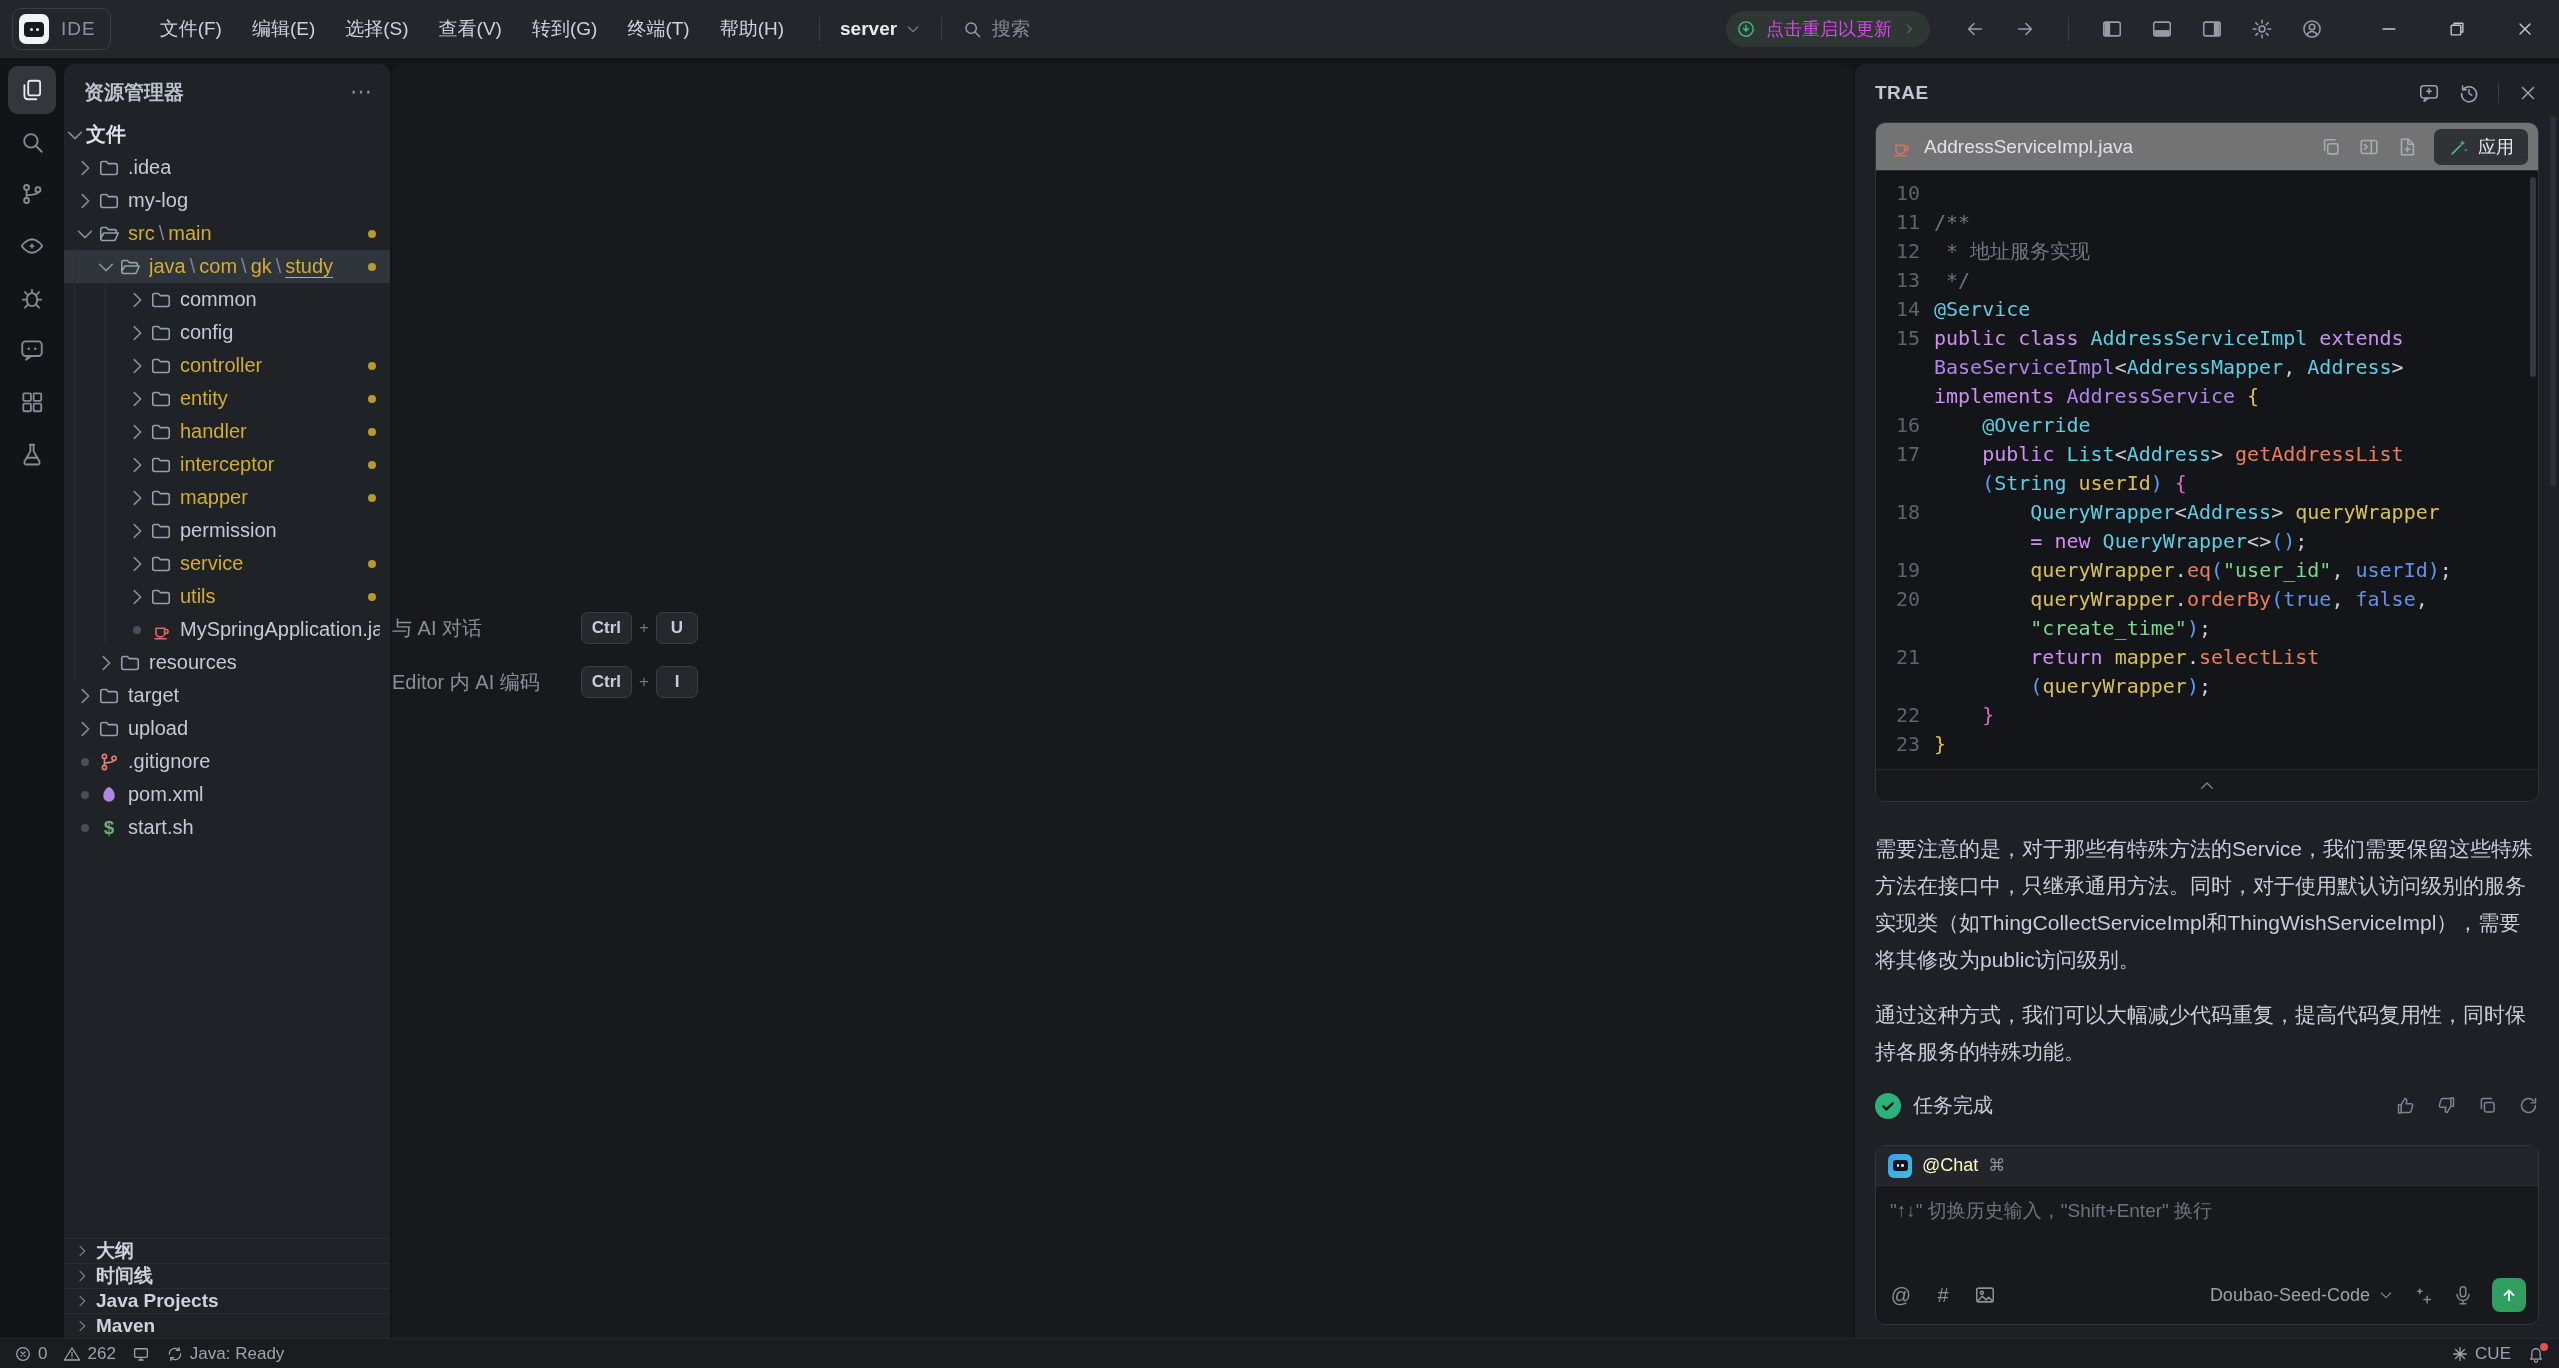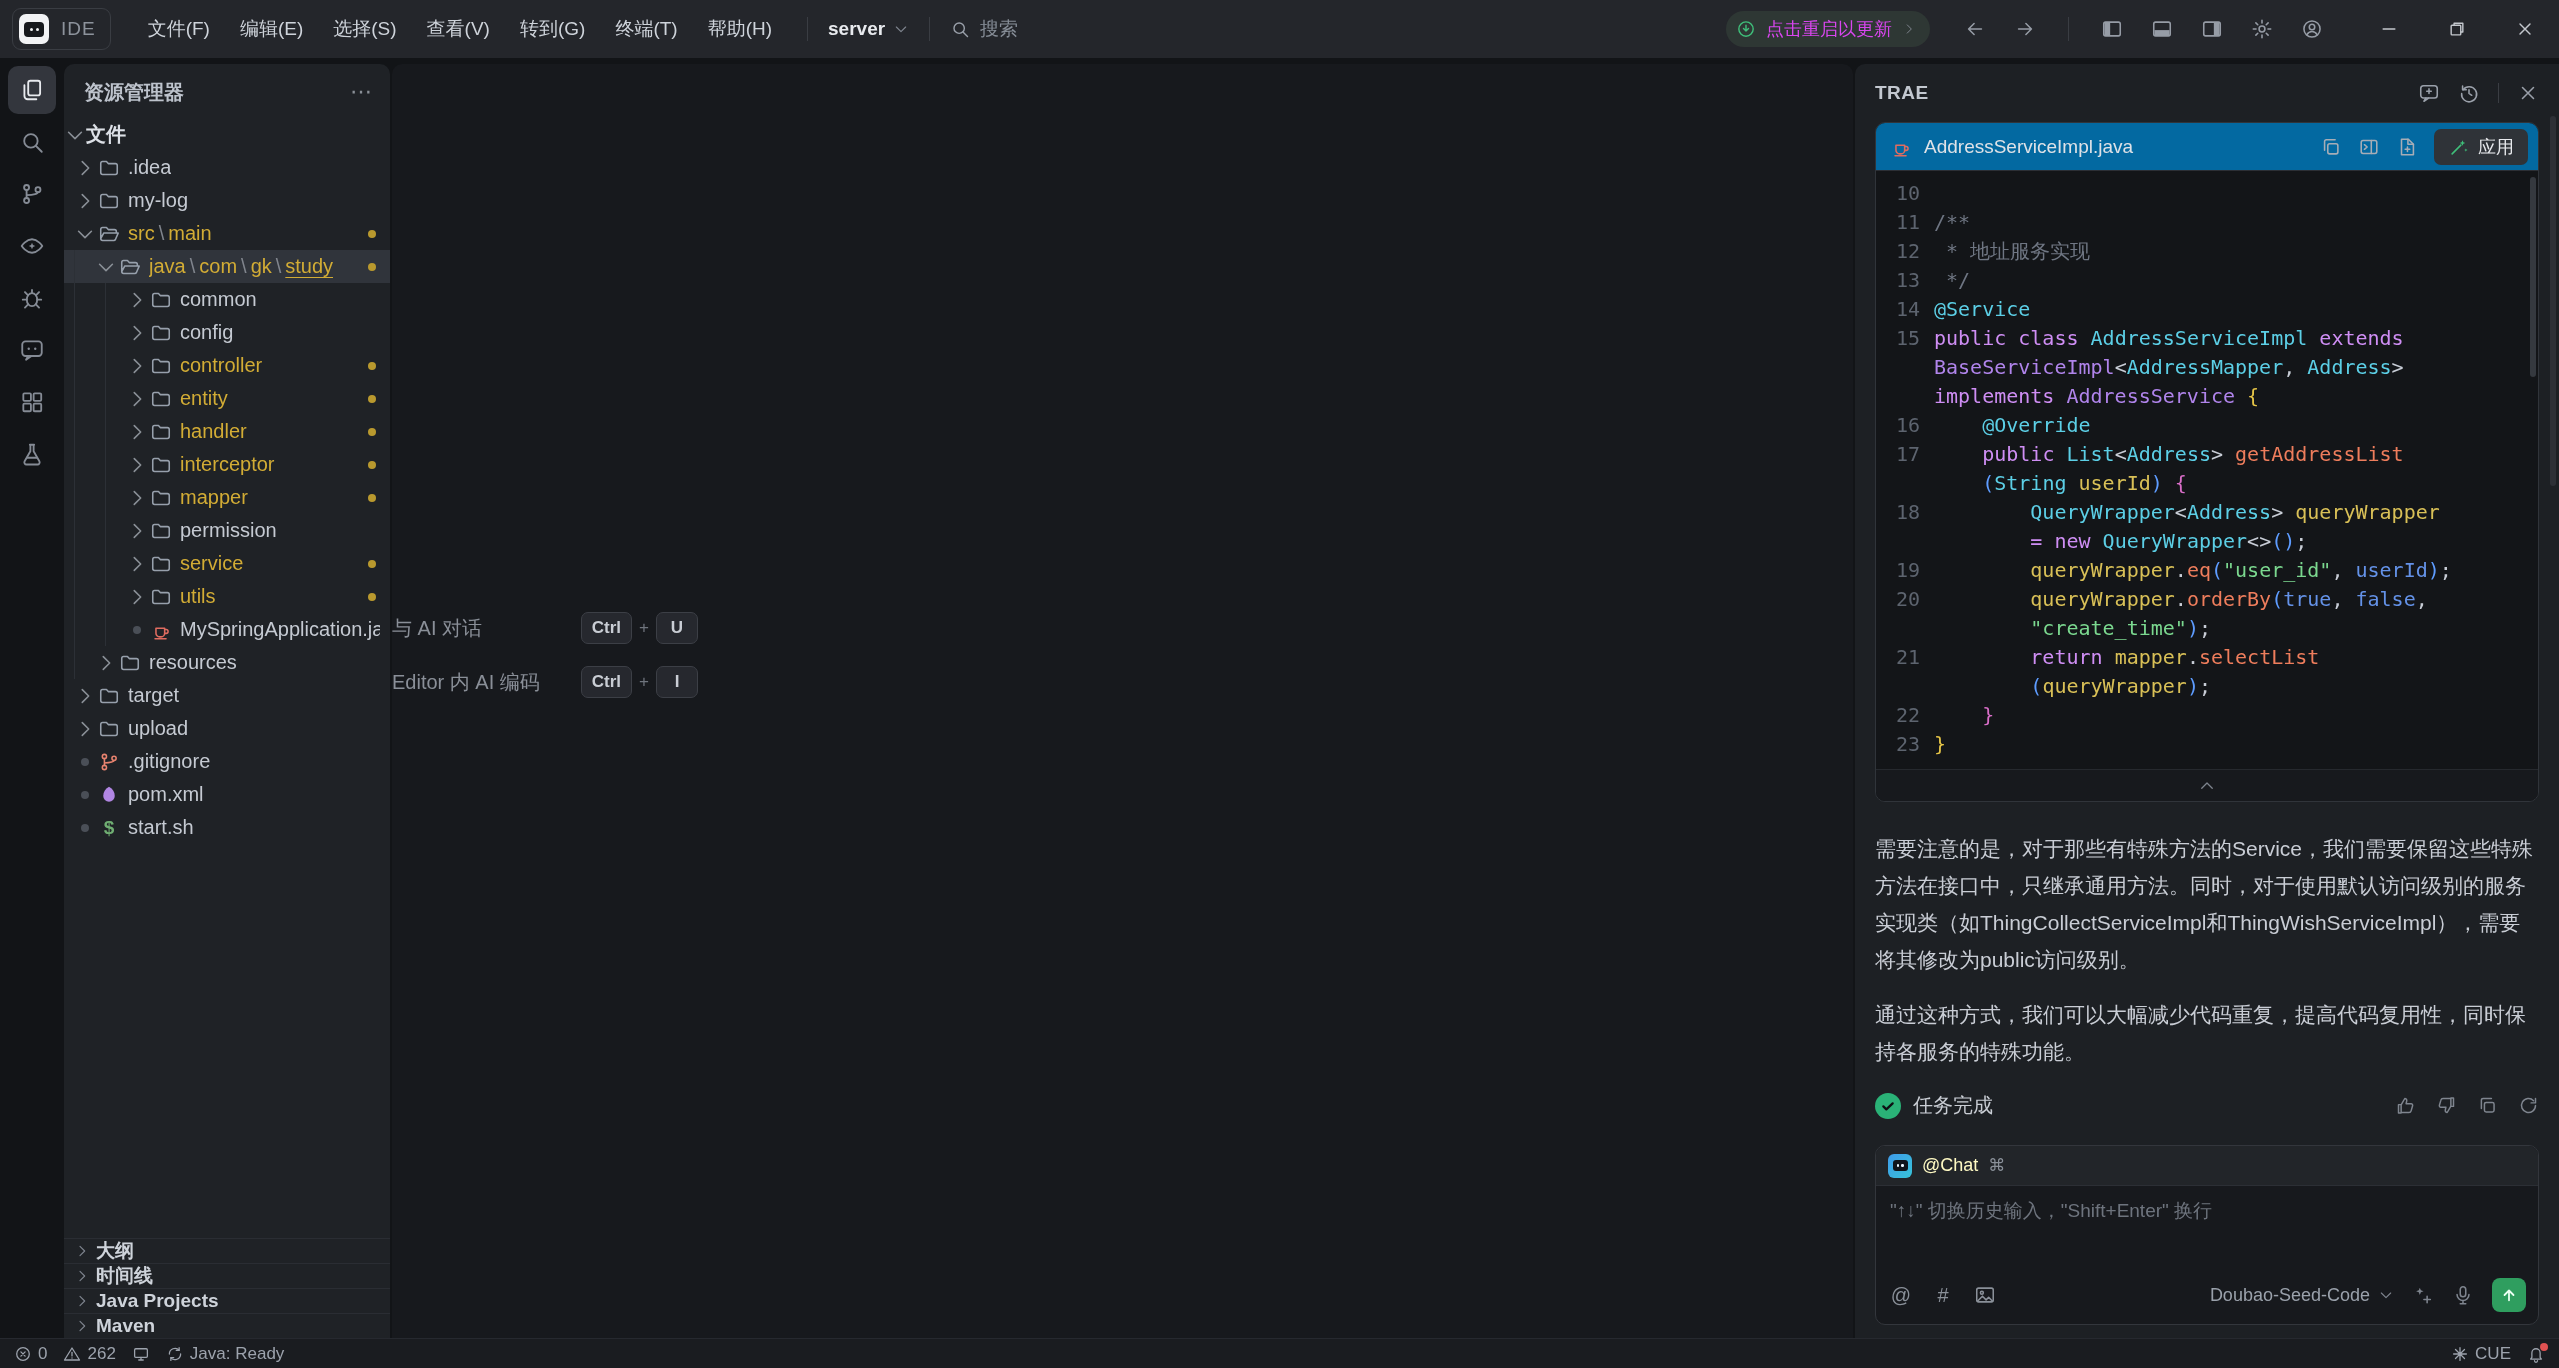--- a/index.html
+++ b/index.html
@@ -12,21 +12,21 @@
   .icon svg { width:100%; height:100%; display:block; }
   .i12{width:14px;height:14px}.i14{width:16px;height:16px}.i16{width:18px;height:18px}
   .i18{width:20px;height:20px}.i20{width:22px;height:22px}
   .dim{color:#7e848e}.green{color:#3fbf7a}
 
   
   .titlebar { height:58px; flex:none; display:flex; align-items:center; justify-content:space-between;
     background:#24262b; padding:0 0 0 12px; }
   .tb-left { display:flex; align-items:center; gap:6px; height:100%; }
   .logo-btn { display:flex; align-items:center; gap:12px; border:1px solid #3a3d43; border-radius:9px;
-    padding:5px 14px 5px 6px; margin-right:16px; cursor:pointer; }
+    padding:5px 14px 5px 6px; margin-right:28px; cursor:pointer; }
   .logo-face { width:30px; height:30px; background:#f2f3f5; border-radius:7px; display:flex; align-items:center; justify-content:center; }
   .logo-face .face { width:20px; height:15px; background:#17191d; border-radius:4px; display:flex; align-items:center; justify-content:center; gap:3px; }
   .logo-face .eye { width:3px; height:3px; border-radius:50%; background:#f2f3f5; display:block; }
   .logo-text { color:#8d939c; font-size:19px; letter-spacing:1px; }
   .menus { display:flex; align-items:center; }
   .menu-item { color:#ced3da; font-size:19px; padding:8px 15px; border-radius:6px; cursor:pointer; }
   .tb-sep { width:1px; height:24px; background:#3a3d43; margin:0 14px; }
   .proj-btn { display:flex; align-items:center; gap:8px; background:none; border:none; color:#e8eaee;
     font-size:19px; font-weight:bold; cursor:pointer; font-family:inherit; }
   .tb-search { display:flex; align-items:center; gap:10px; background:none; border:none; color:#868d97;
@@ -86,21 +86,21 @@
   .panel { width:704px; flex:none; margin-top:6px; background:#1d2024; border-radius:10px 0 0 0;
     display:flex; flex-direction:column; min-height:0; position:relative; padding:0 20px; }
   .panel-scrollthumb { position:absolute; right:3px; top:52px; width:6px; height:370px; border-radius:3px; background:#3a3e45; opacity:.55; }
   .panel-header { height:52px; flex:none; display:flex; align-items:center; justify-content:space-between; padding-top:6px; }
   .panel-title { font-size:19px; font-weight:bold; color:#c3c8d0; letter-spacing:.5px; }
   .ph-icons { display:flex; align-items:center; gap:18px; }
   .ph-icons .icon { width:22px; height:22px; cursor:pointer; }
   .ph-sep { width:1px; height:20px; background:#3a3d43; }
 
   .code-card { flex:none; border:1px solid #30343a; border-radius:10px; background:#131518; overflow:hidden; margin-top:6px; }
-  .cc-header { height:48px; background:#0369a1; display:flex; align-items:center; padding:0 10px 0 14px; gap:12px; border-bottom:1px solid #2c2f35; }
+  .cc-header { height:48px; background:#737373; display:flex; align-items:center; padding:0 10px 0 14px; gap:12px; border-bottom:1px solid #2c2f35; }
   .cc-file { display:flex; align-items:center; gap:12px; flex:1; min-width:0; }
   .cc-filename { color:#dfe2e7; font-size:19px; white-space:nowrap; }
   .cc-actions { display:flex; align-items:center; gap:16px; }
   .cc-actions .icon { width:22px; height:22px; color:#a7adb6; cursor:pointer; }
   .apply-btn { display:flex; align-items:center; gap:8px; background:#2f3338; border:none; border-radius:7px;
     height:36px; padding:0 14px; color:#e8eaed; font-size:18px; cursor:pointer; font-family:inherit; }
   .cc-body { position:relative; padding:8px 14px 10px 12px; }
   .cc-scroll { position:absolute; top:6px; right:2px; width:6px; height:200px; border-radius:3px; background:#35393f; }
   .code-row { display:flex; font-family:"DejaVu Sans Mono", monospace; font-size:20px; line-height:29px; white-space:pre; }
   .code-row .ln { width:32px; flex:none; text-align:right; color:#5d646f; margin-right:14px; user-select:none; }

